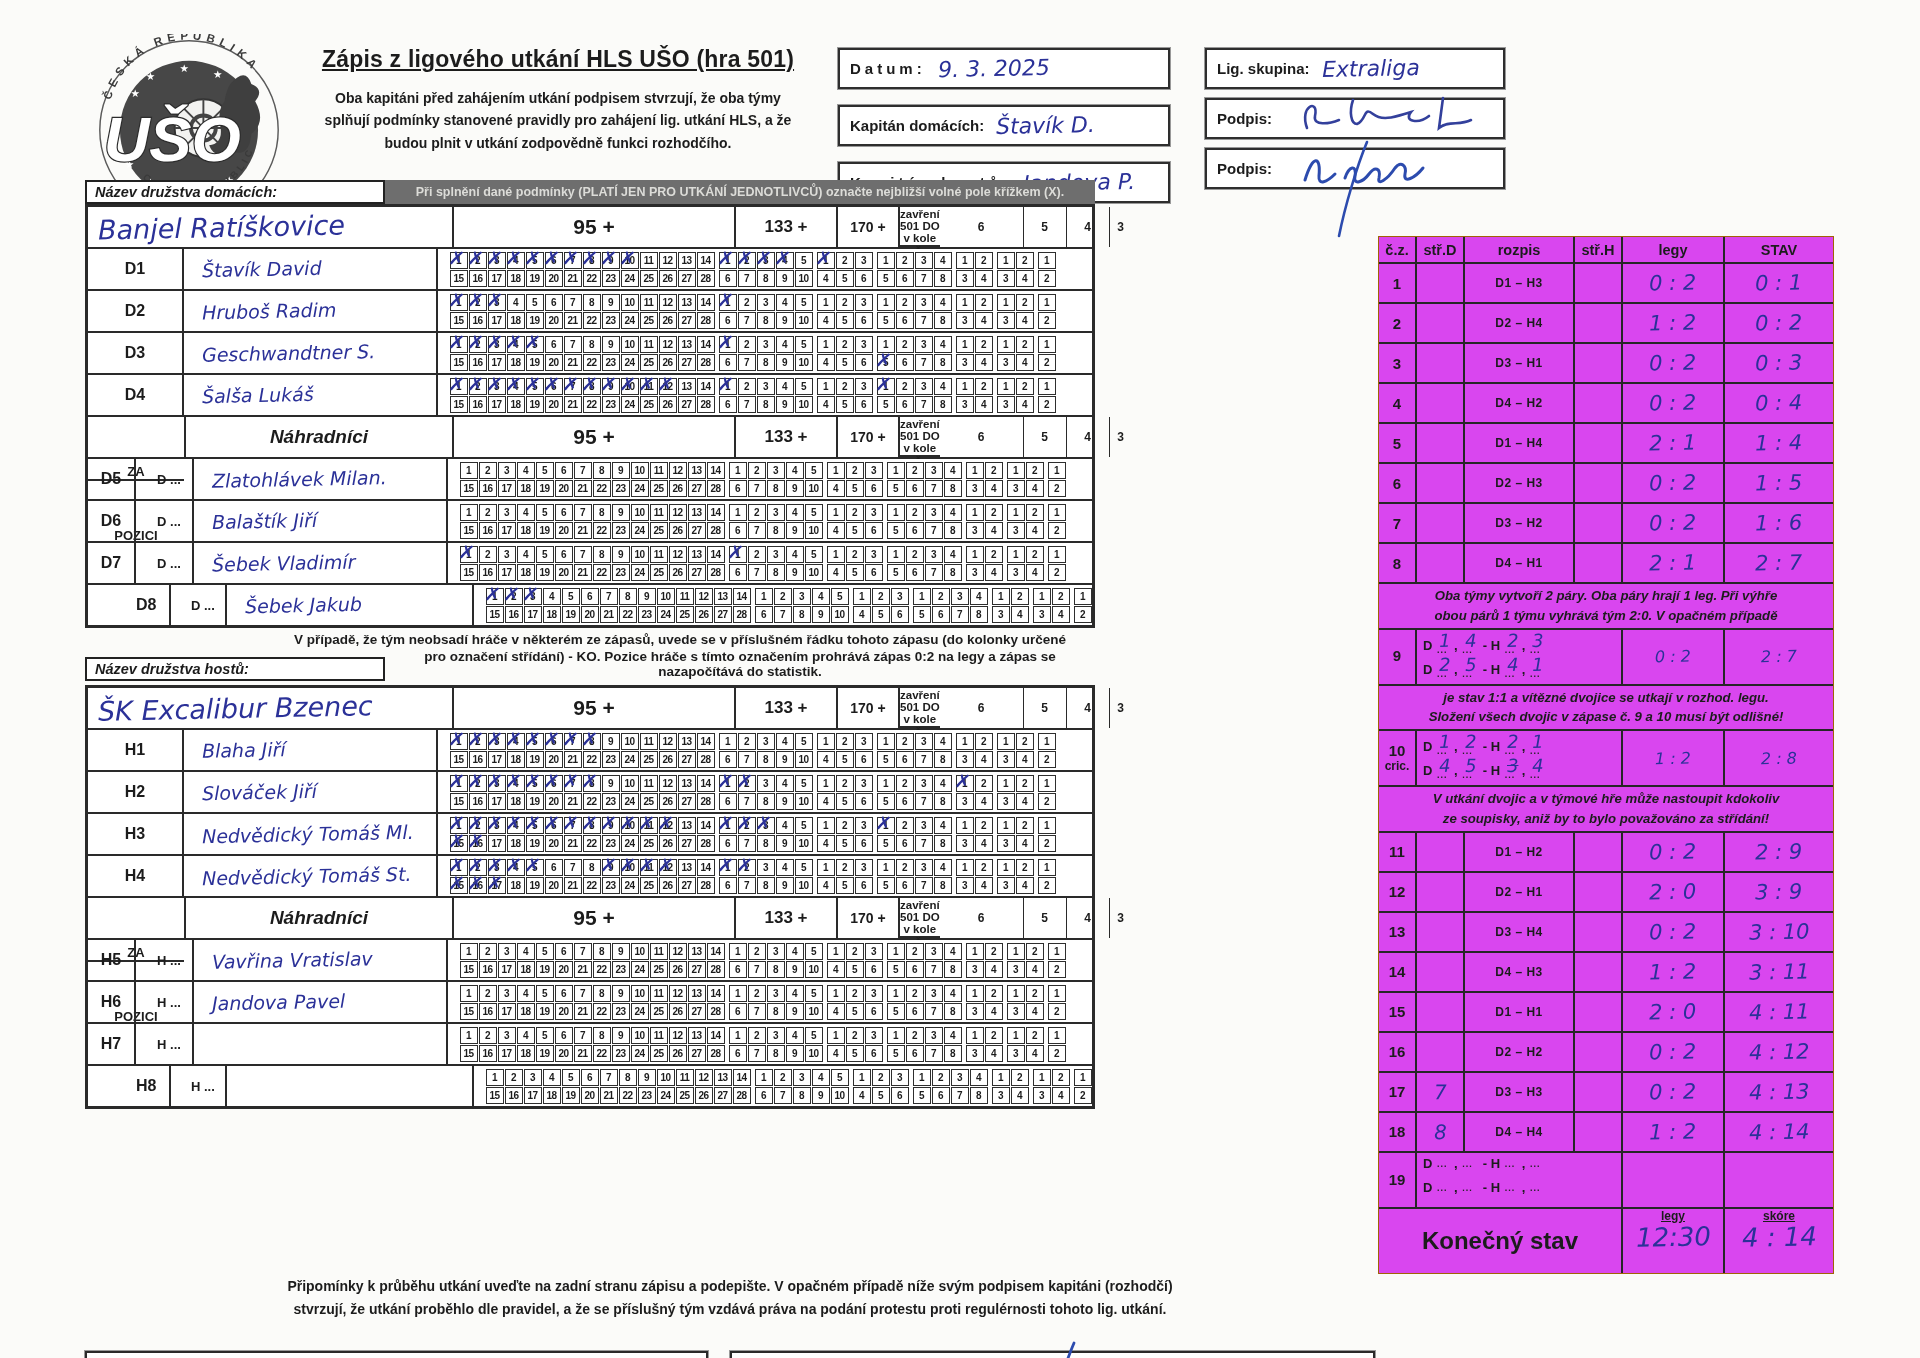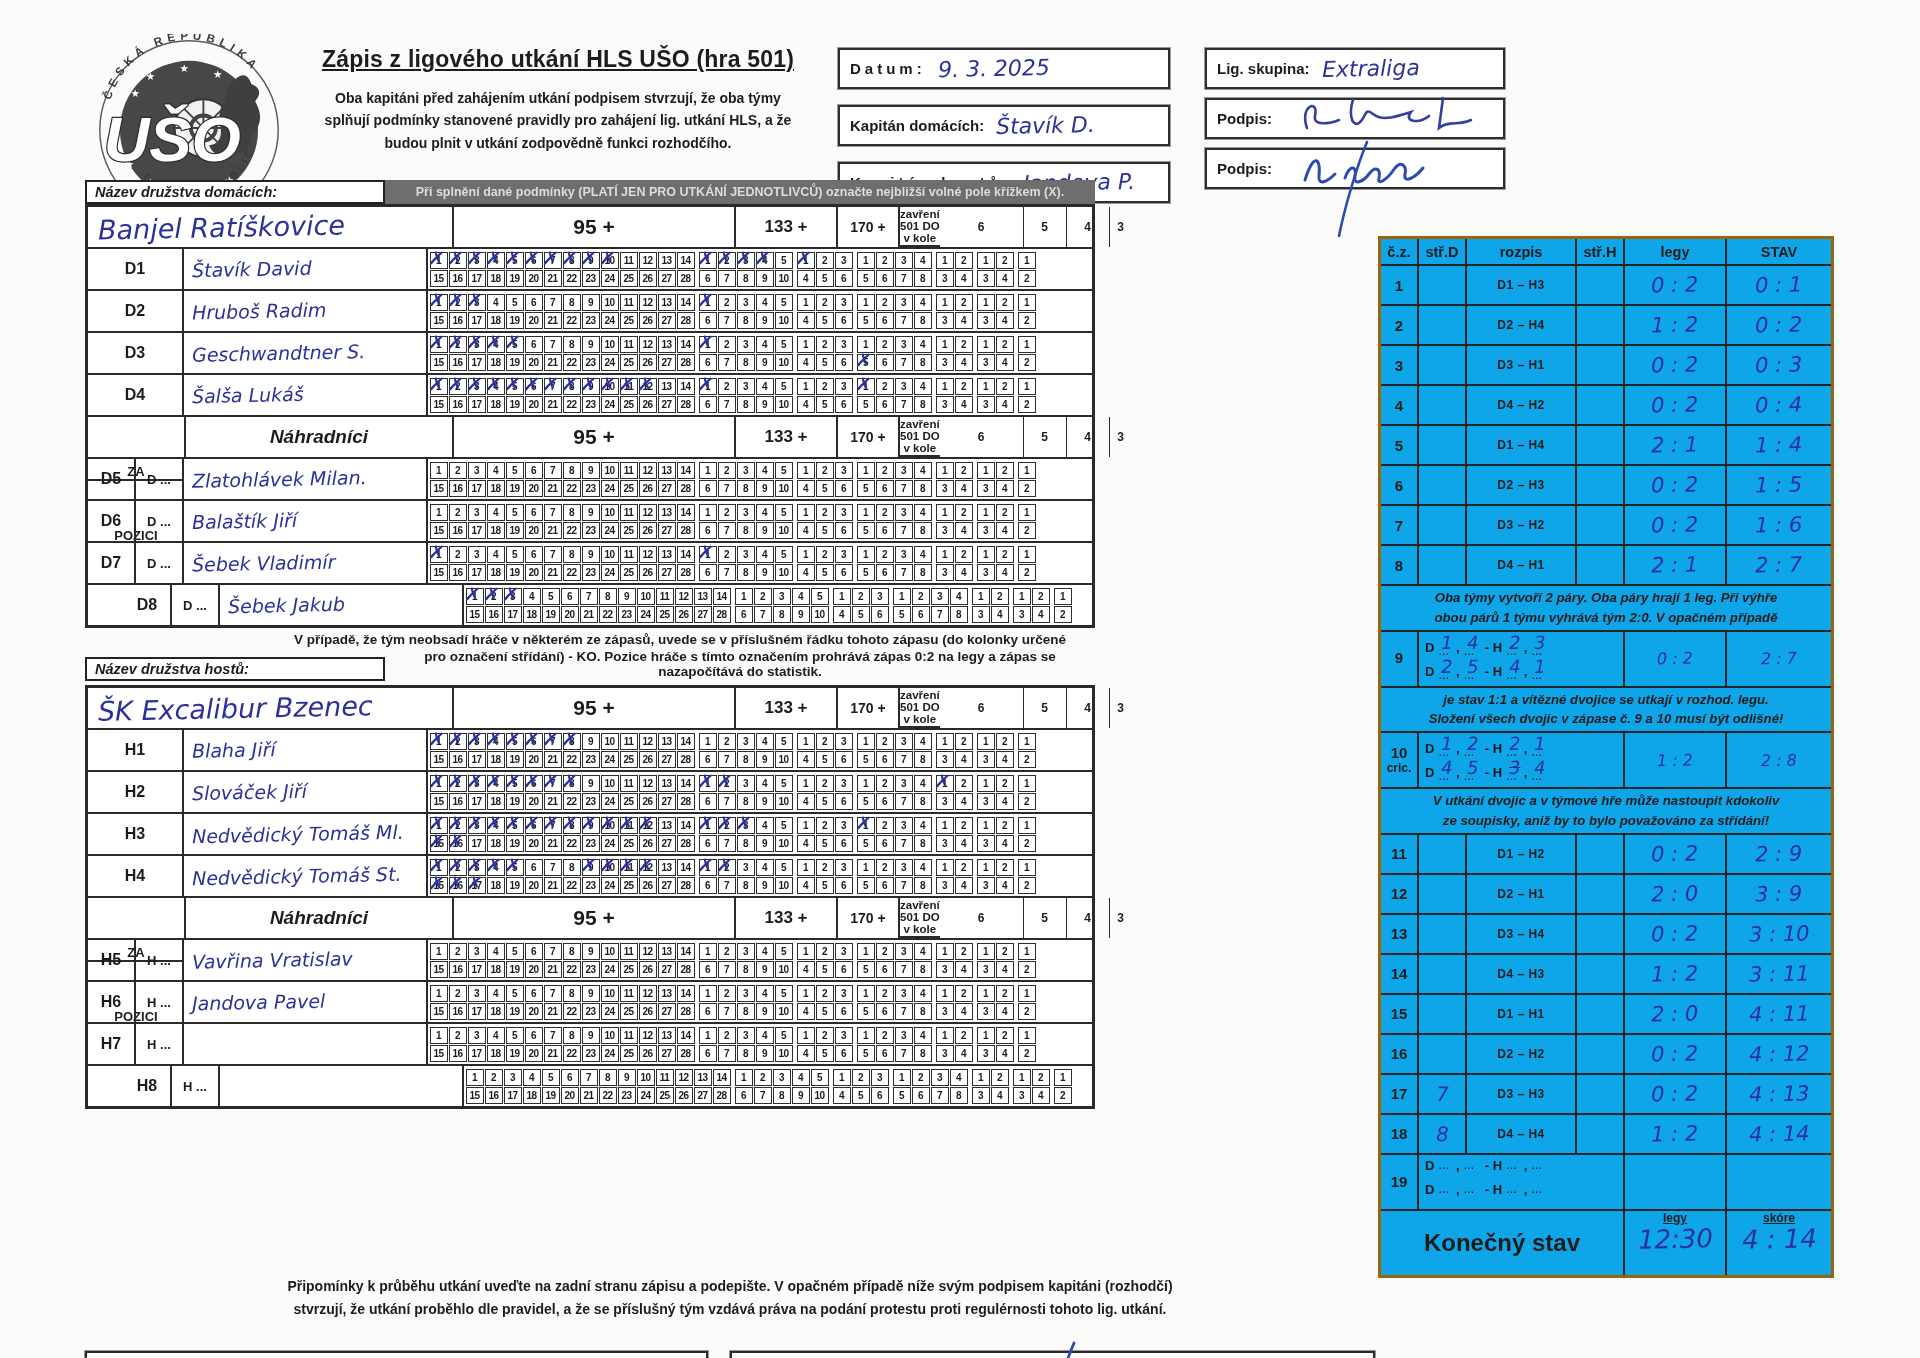--- a/index.html
+++ b/index.html
@@ -70,21 +70,21 @@
         padding:1px 0;}
   .zavc{display:flex;flex:1;}
   .zavc span{display:flex;align-items:center;justify-content:center;font-weight:bold;
         font-size:12px;border-right:1.5px solid #2a2a2a;box-sizing:border-box;}
   .zavc span:nth-child(1){width:84px;}
   .zavc span:nth-child(2){width:43px;}
   .zavc span:nth-child(3){width:43px;}
   .zavc span:nth-child(4){width:22px;border-right:none;}
   .band{height:40px;}
   
-  .prow{height:40px;}
+  .prow{height:40px;gap:10px;}
   .pos{width:96px;border-right:2.5px solid #2a2a2a;display:flex;align-items:center;
        justify-content:center;font-weight:bold;font-size:16px;box-sizing:border-box;}
   .pos-a{width:48px;border-right:2px solid #2a2a2a;}
   .pos-b{width:48px;border-right:2.5px solid #2a2a2a;font-size:13px;}
   .pname{width:244px;border-right:2.5px solid #2a2a2a;display:flex;align-items:center;
        padding-left:8px;box-sizing:border-box;overflow:visible;white-space:nowrap;}
   .pname .hand{font-size:19px;}
   
   .grid{display:flex;align-items:center;background:#fff;padding-left:1px;}
   .gsec{margin-right:3px;}
@@ -104,21 +104,21 @@
   .footnote{margin-top:166px;text-align:center;font-weight:bold;font-size:14px;
      line-height:1.65;width:1290px;}
   .sigrow{display:flex;gap:22px;margin-top:30px;width:1290px;}
   .sigbox{border:2.5px solid #2a2a2a;box-shadow:0 0 0 1px #999;background:#fff;
      height:44px;display:flex;align-items:center;padding:0 12px;position:relative;
      font-weight:bold;font-size:16px;}
   .sigbox.b1{width:595px;}
   .sigbox.b2{flex:1;}
   
   .rightcol{left:1378px;top:236px;width:456px;}
-  .rtable{border:3px solid #a16207;background:#0ea5e9;}
+  .rtable{border:1px solid #a16207;background:#d946ef;}
   .rrow{display:flex;border-bottom:2.5px solid #262626;align-items:stretch;}
   .rrow:last-child{border-bottom:none;}
   .rc{border-right:2.5px solid #262626;display:flex;align-items:center;
       justify-content:center;box-sizing:border-box;}
   .rc:last-child{border-right:none;}
   .c1{width:38px;}.c2{width:48px;}.c3{width:110px;}.c4{width:48px;}
   .c5{width:102px;}.c6{flex:1;}
   .rhead{height:25px;}
   .rhead .rc{font-weight:bold;font-size:14.5px;}
   .rdata{height:38px;}

